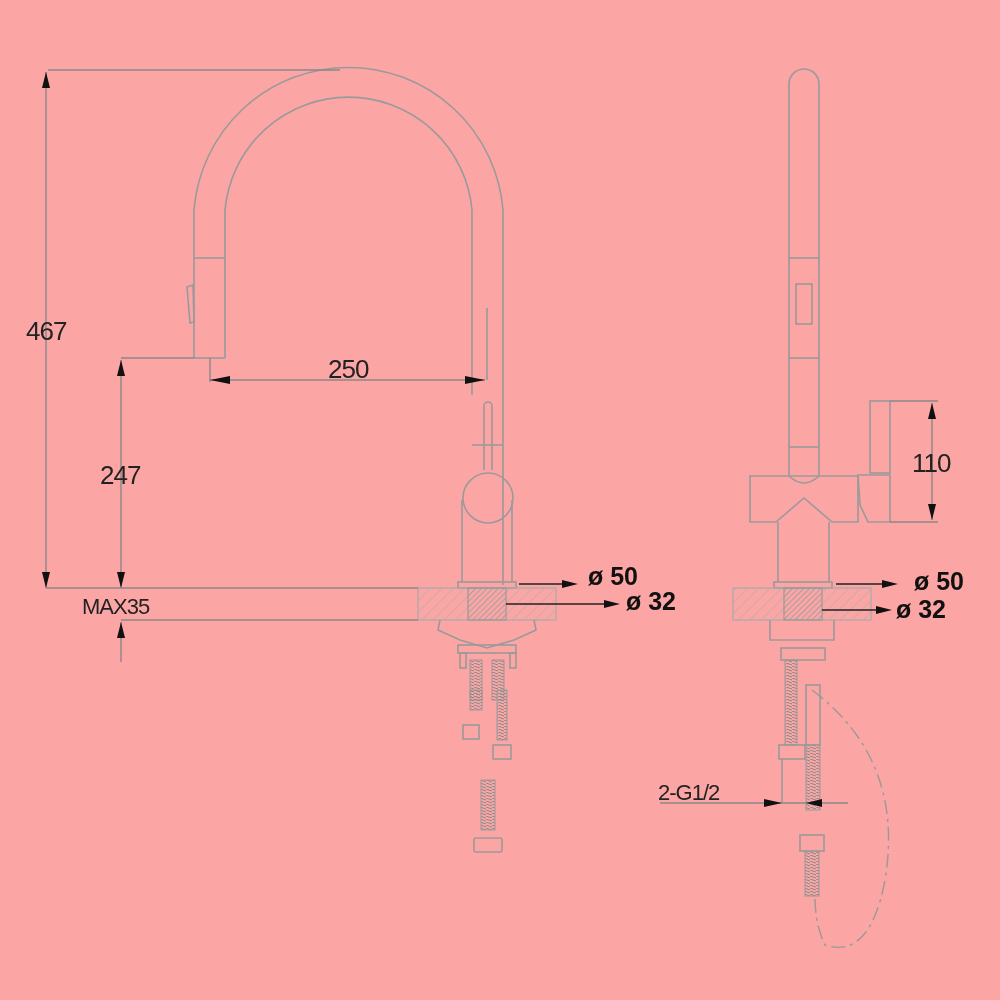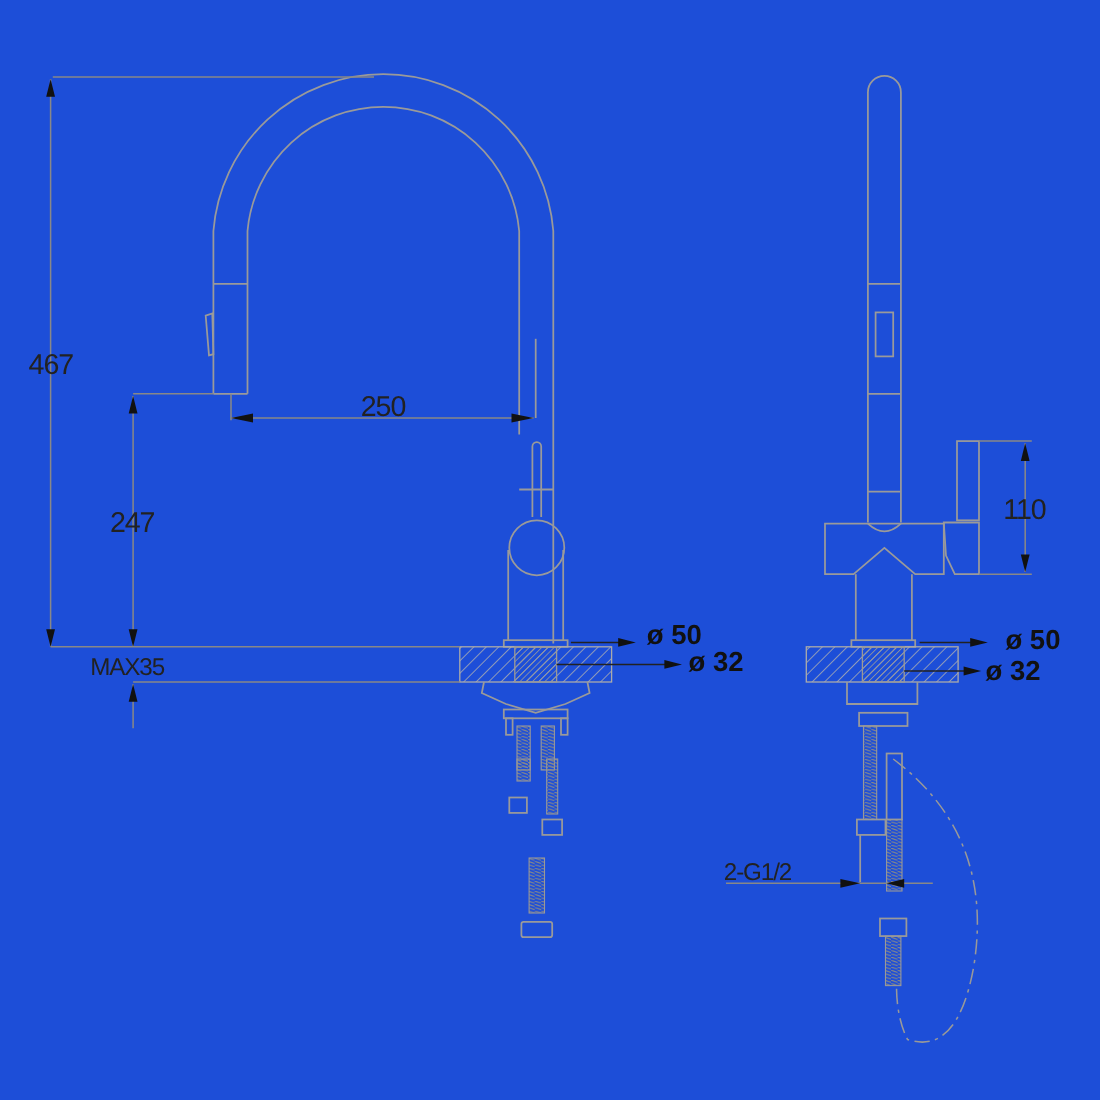--- a/index.html
+++ b/index.html
@@ -1,16 +1,16 @@
 <!DOCTYPE html>
 <html><head>
 <meta charset="utf-8">
 <style>
   html, body { margin:0; padding:0; background:#ffffff; }
-  #canvas { position:relative; width:1000px; height:1000px; background:#1d4ed8; overflow:hidden; }
+  #canvas { position:relative; width:1000px; height:1000px; background:#fca5a5; overflow:hidden; }
   svg { position:absolute; left:0; top:0; }
   .ln { stroke:#9a9a9a; stroke-width:1.6; fill:none; }
   .dim { stroke:#888; stroke-width:1.4; fill:none; }
   .arr { fill:#111; }
   .dash { stroke:#999; stroke-width:1.4; fill:none; stroke-dasharray:14 5 3 5; }
   .dimtxt { font-family:"Liberation Sans", sans-serif; font-size:26px; fill:#222; letter-spacing:-1px; }
   .boldtxt { font-family:"Liberation Sans", sans-serif; font-size:25px; font-weight:bold; fill:#111; }
 </style>
 </head>
 <body>

